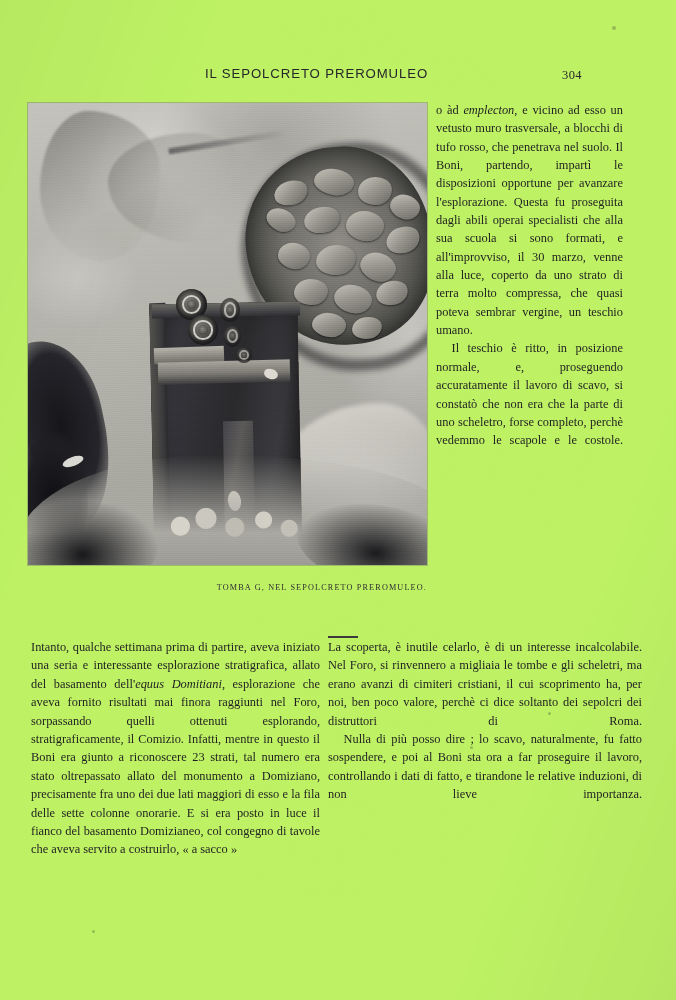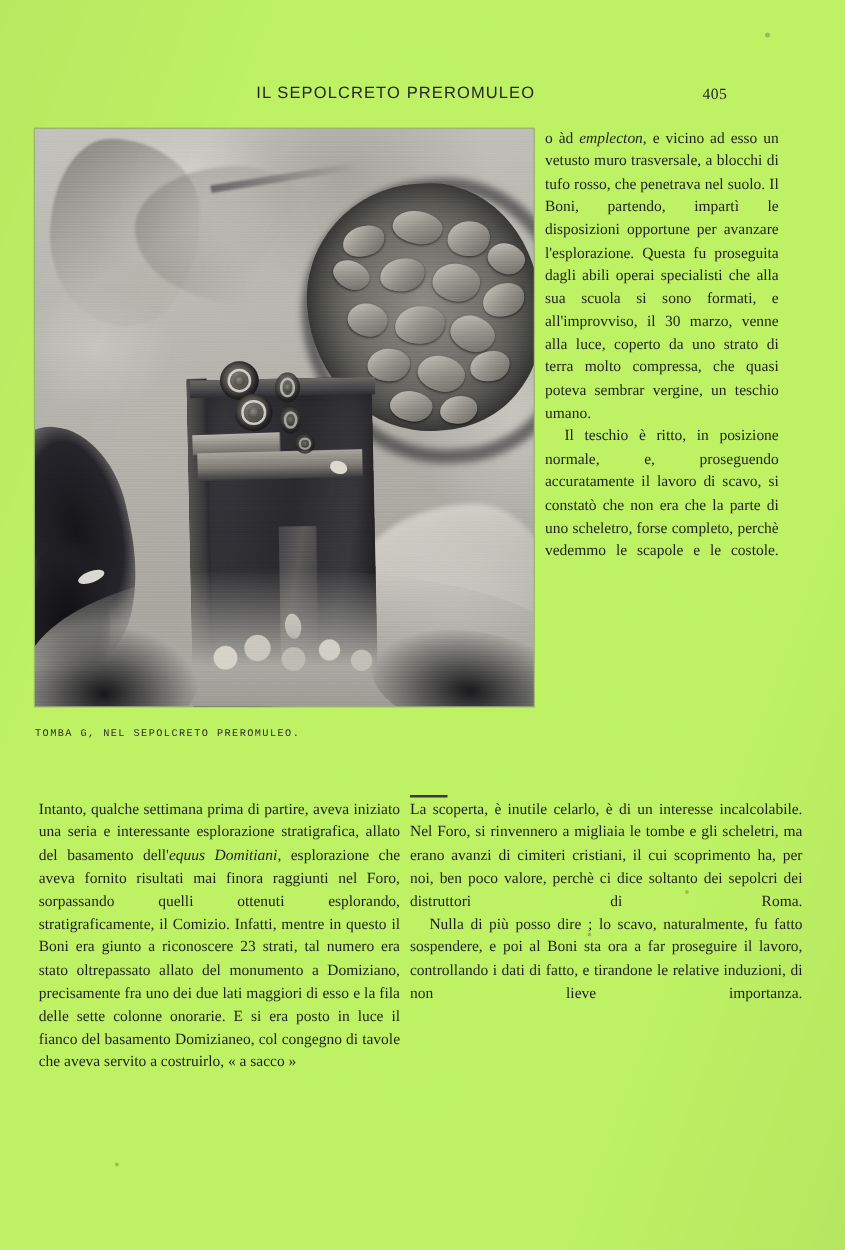--- a/index.html
+++ b/index.html
@@ -288,22 +288,22 @@
     opacity: .6;
     mix-blend-mode: overlay;
   }
 
   
   .caption {
     position: absolute;
     left: 28px;
     top: 583px;
     width: 399px;
-    text-align: left;
-    font-family: Liberation Mono, monospace;
+    text-align: right;
+    font-family: Liberation Serif, serif;
     font-size: 8.2px;
     letter-spacing: 1.15px;
     color: #2d2d30;
   }
 
   
   .col-side {
     position: absolute;
     left: 436px;
     top: 101px;
@@ -356,21 +356,21 @@
 
   i { font-style: italic; }
 </style>
 </head>
 <body>
 
 <div class="page">
 
   <div class="runhead">
     <div class="runhead-title">IL SEPOLCRETO PREROMULEO</div>
-    <div class="runhead-folio">405</div>
+    <div class="runhead-folio">304</div>
   </div>
 
   <figure class="plate" style="margin:0;">
     <div class="layer soil-base"></div>
     <div class="layer soil-mottle"></div>
 
     <div class="ridge-ul"></div>
     <div class="ridge-ul2"></div>
     <div class="scratch-top"></div>
 

